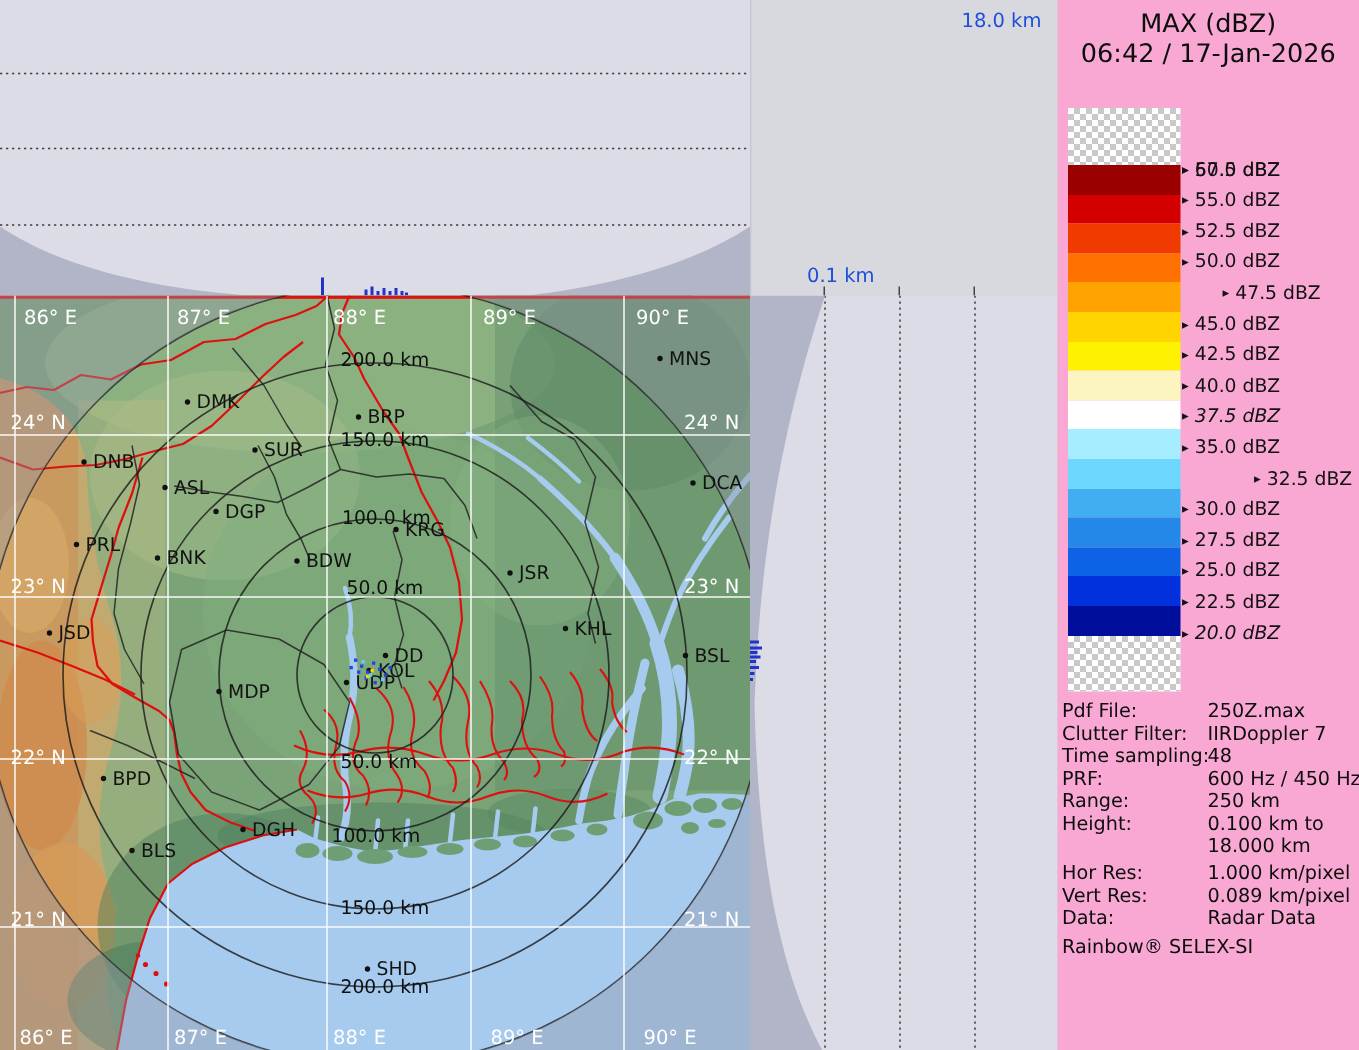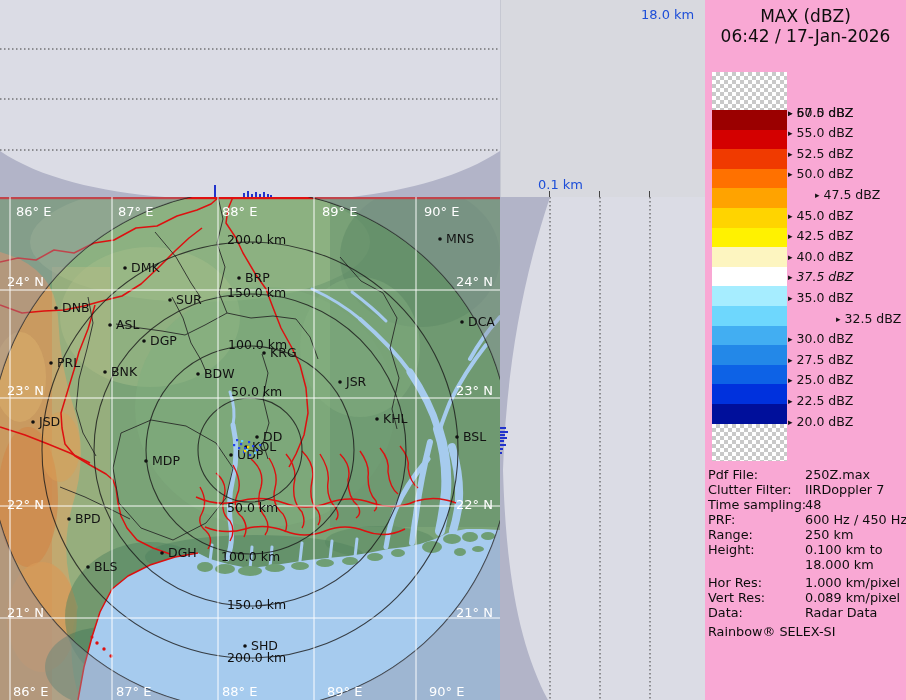--- a/index.html
+++ b/index.html
@@ -360,21 +360,21 @@
       <div class="legend-tick" style="top: 207.6px;"><span class="arrow">▸</span><span>45.0 dBZ</span></div>
       <div class="legend-tick" style="top: 228.2px;"><span class="arrow">▸</span><span>42.5 dBZ</span></div>
       <div class="legend-tick" style="top: 248.8px;"><span class="arrow">▸</span><span>40.0 dBZ</span></div>
       <div class="legend-tick" style="top: 269.4px; font-style: italic;"><span class="arrow">▸</span><span>37.5 dBZ</span></div>
       <div class="legend-tick" style="top: 290px;"><span class="arrow">▸</span><span>35.0 dBZ</span></div>
       <div class="legend-tick" style="top: 310.6px; padding-left: 48px;"><span class="arrow">▸</span><span>32.5 dBZ</span></div>
       <div class="legend-tick" style="top: 331.2px;"><span class="arrow">▸</span><span>30.0 dBZ</span></div>
       <div class="legend-tick" style="top: 351.8px;"><span class="arrow">▸</span><span>27.5 dBZ</span></div>
       <div class="legend-tick" style="top: 372.4px;"><span class="arrow">▸</span><span>25.0 dBZ</span></div>
       <div class="legend-tick" style="top: 393px;"><span class="arrow">▸</span><span>22.5 dBZ</span></div>
-      <div class="legend-tick" style="top: 413.6px;"><span class="arrow">▸</span><span>20.0 dBZ</span></div>
+      <div class="legend-tick" style="top: 413.6px; font-style: italic;"><span class="arrow">▸</span><span>20.0 dBZ</span></div>
     </div>
   <div id="info-block">
     <div id="info-rows">
         <div class="info-row" style="top: 0px;"><span class="info-label">Pdf File:</span><span>250Z.max</span></div>
         <div class="info-row" style="top: 15px;"><span class="info-label">Clutter Filter:</span><span>IIRDoppler 7</span></div>
         <div class="info-row" style="top: 30px;"><span class="info-label">Time sampling:</span><span>48</span></div>
         <div class="info-row" style="top: 45px;"><span class="info-label">PRF:</span><span>600 Hz / 450 Hz</span></div>
         <div class="info-row" style="top: 60px;"><span class="info-label">Range:</span><span>250 km</span></div>
         <div class="info-row" style="top: 75px;"><span class="info-label">Height:</span><span>0.100 km to</span></div>
         <div class="info-row" style="top: 90px;"><span class="info-label"></span><span>18.000 km</span></div>

